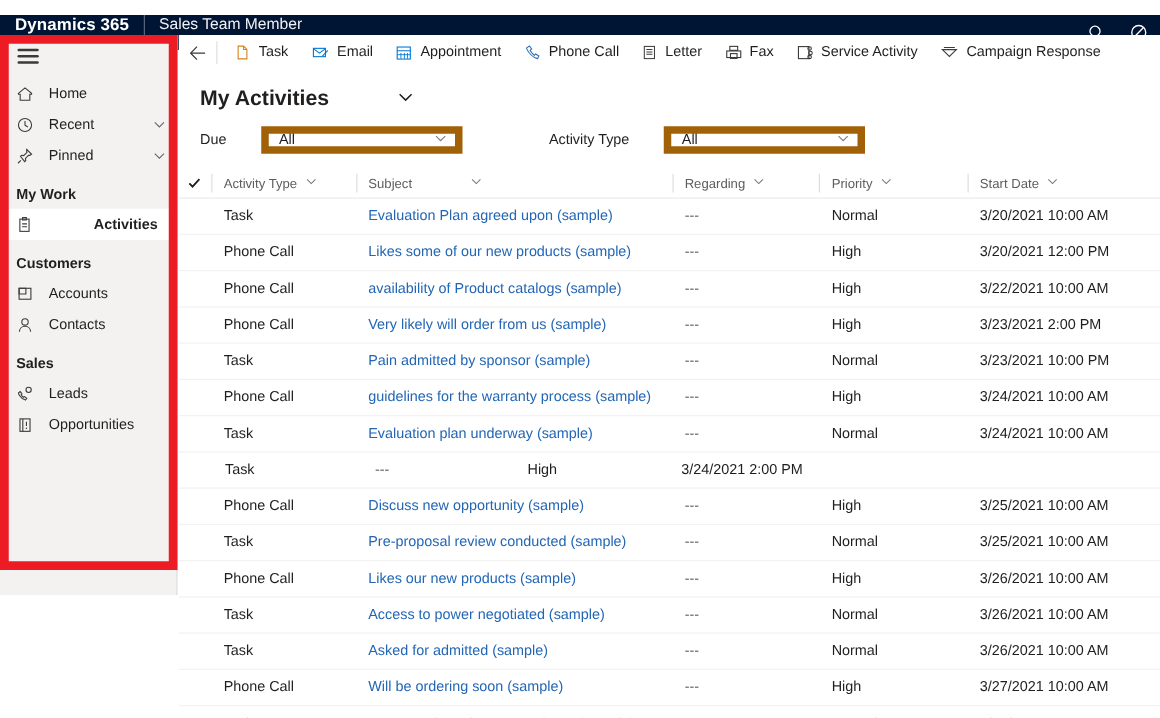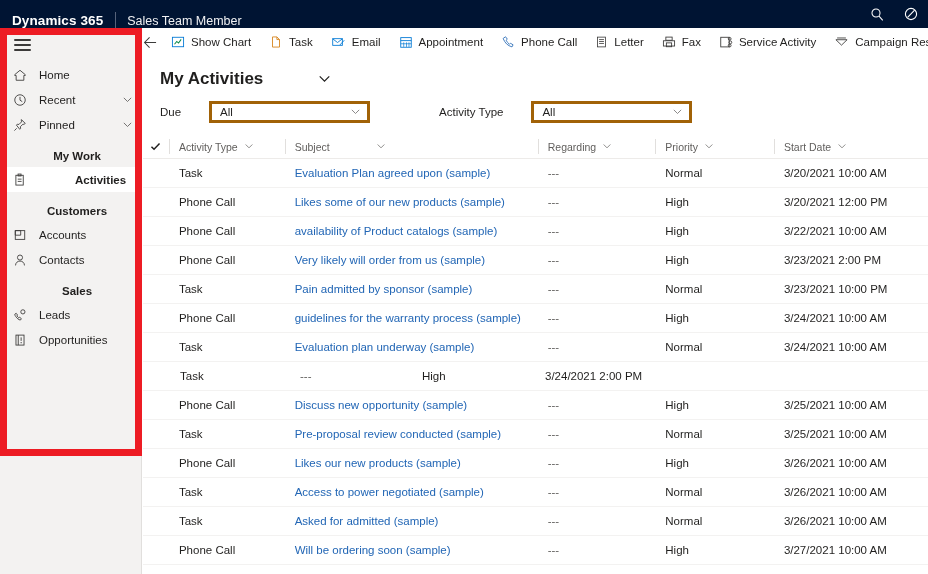--- a/index.html
+++ b/index.html
@@ -2,43 +2,43 @@
 <html><head>
 <meta charset="utf-8">
 <style>
   html,body{margin:0;padding:0;}
   body{width:928px;height:574px;overflow:hidden;background:#fff;
        font-family:"Liberation Sans","DejaVu Sans",sans-serif;
        -webkit-font-smoothing:antialiased;}
   .app{position:relative;width:928px;height:574px;overflow:hidden;}
 
   
-  .topbar{position:absolute;left:0;top:0;width:928px;height:28px;background:#001433;
-          display:flex;align-items:flex-end;}
+  .topbar{position:absolute;left:0;top:12px;width:928px;height:28px;background:#001433;
+          display:flex;align-items:flex-start;}
   .brand{color:#fff;font-size:13.5px;font-weight:bold;padding-left:12px;letter-spacing:.1px;}
   .brand-sep{width:1px;height:16px;background:#5a6madd;background:#56627a;margin:0 11px 0 12px;}
   .app-name{color:#f0f1f3;font-size:12.5px;font-weight:400;}
   .topbar-right{margin-left:auto;display:flex;align-items:center;height:28px;}
   .tb-icon{width:34px;height:28px;display:flex;align-items:center;justify-content:center;}
   .tb-icon svg{display:block;}
 
   
-  .sidebar{position:absolute;left:0;top:28px;width:142px;height:546px;background:#f3f2f1;
+  .sidebar{position:absolute;left:0;top:28px;width:142px;height:448px;background:#f3f2f1;
            border-right:1px solid #e1dfdd;box-sizing:border-box;}
   .hamburger{height:34px;display:flex;align-items:center;padding-left:14px;}
   .ham-lines{width:17px;}
   .ham-lines i{display:block;height:2px;background:#3b3a39;margin:3px 0;border-radius:1px;}
   .nav-item{height:25px;display:flex;align-items:center;padding:0 8px 0 13px;font-size:11.5px;color:#201f1e;
             position:relative;cursor:pointer;}
   .nav-item .ic{width:17px;display:flex;align-items:center;justify-content:flex-start;}
   .nav-item .lbl{margin-left:9px;flex:1;white-space:nowrap;}
   .nav-item .chev{margin-left:auto;opacity:.75;}
   .nav-item.selected{background:#ffffff;font-weight:600;gap:36px;}
   .nav-item.selected:before{content:"";position:absolute;left:0;top:0;bottom:0;width:3px;background:#0078d4;}
-  .nav-group{font-size:11.5px;font-weight:bold;color:#201f1e;padding:13px 0 5px 13px;text-align:center;}
+  .nav-group{font-size:11.5px;font-weight:bold;color:#201f1e;padding:13px 0 5px 13px;}
   svg.i{display:block;}
 
   
   .annot{position:absolute;left:0;top:28px;width:142px;height:428px;
          border:7px solid #ed1c24;box-sizing:border-box;pointer-events:none;}
 
   
   .cmdbar{position:absolute;left:143px;top:28px;right:0;height:28px;background:#fff;
           display:flex;align-items:center;overflow:hidden;white-space:nowrap;}
   .cmd-back{width:30px;height:28px;display:flex;align-items:center;justify-content:center;cursor:pointer;}
@@ -48,21 +48,21 @@
   .cmd-item .ctxt{white-space:nowrap;}
 
   
   .content{position:absolute;left:143px;top:56px;right:0;bottom:0;background:#fff;overflow:hidden;}
   .viewsel{display:flex;align-items:center;padding:12px 0 0 17px;gap:48px;}
   .viewsel .vt{font-size:17px;font-weight:600;color:#201f1e;}
   .viewsel .vchev{margin-left:7px;margin-top:3px;}
 
   .filters{display:flex;align-items:center;padding:12px 0 0 17px;gap:20px;}
   .flabel{font-size:11.5px;color:#201f1e;margin-right:8px;}
-  .fbox{width:161px;height:22px;border:3px solid #a16207;background:#fff;display:flex;align-items:center;
+  .fbox{width:161px;height:22px;border:6px solid #a16207;background:#fff;display:flex;align-items:center;
         padding:0 6px 0 8px;box-sizing:border-box;cursor:pointer;}
   .fbox .fv{font-size:11.5px;color:#201f1e;flex:1;}
   .fbox .fchev{opacity:.8;}
   .fgap{width:29px;}
 
   
   .grid{margin-top:12px;width:100%;}
   .ghead{display:flex;height:23px;align-items:center;border-bottom:1px solid #edebe9;}
   .gh{font-size:10.5px;color:#605e5c;display:flex;align-items:center;box-sizing:border-box;
       border-left:1px solid #e1dfdd;padding-left:9px;height:15px;white-space:nowrap;cursor:pointer;}
@@ -215,29 +215,20 @@
   <div class="annot"></div>
 
   <div class="cmdbar">
     <div class="cmd-back">
       <svg width="15" height="13" viewBox="0 0 16 14">
           <path d="M7 1.4 1.6 7 7 12.6M1.8 7H14" fill="none" stroke="#3b3a39" stroke-width="1.1"></path>
         </svg>
     </div>
     <div class="cmd-sep"></div>
 
-    <div class="cmd-item">
-      <span class="ci">
-        <svg width="14" height="14" viewBox="0 0 16 16">
-            <rect x="1.6" y="2.6" width="12.8" height="10.8" fill="none" stroke="#0078d4" stroke-width="1"></rect>
-            <path d="M4 10.6 6.6 7.4l2 1.8 3-4.2" fill="none" stroke="#0f8a4f" stroke-width="1.2"></path>
-          </svg>
-      </span>
-      <span class="ctxt">Show Chart</span>
-    </div>
 
     <div class="cmd-item">
       <span class="ci">
         <svg width="14" height="14" viewBox="0 0 16 16">
             <path d="M4 2.2h5l3 3v8.6H4z" fill="none" stroke="#d68219" stroke-width="1"></path>
             <path d="M9 2.2v3h3" fill="none" stroke="#d68219" stroke-width="1"></path>
           </svg>
       </span>
       <span class="ctxt">Task</span>
     </div>

